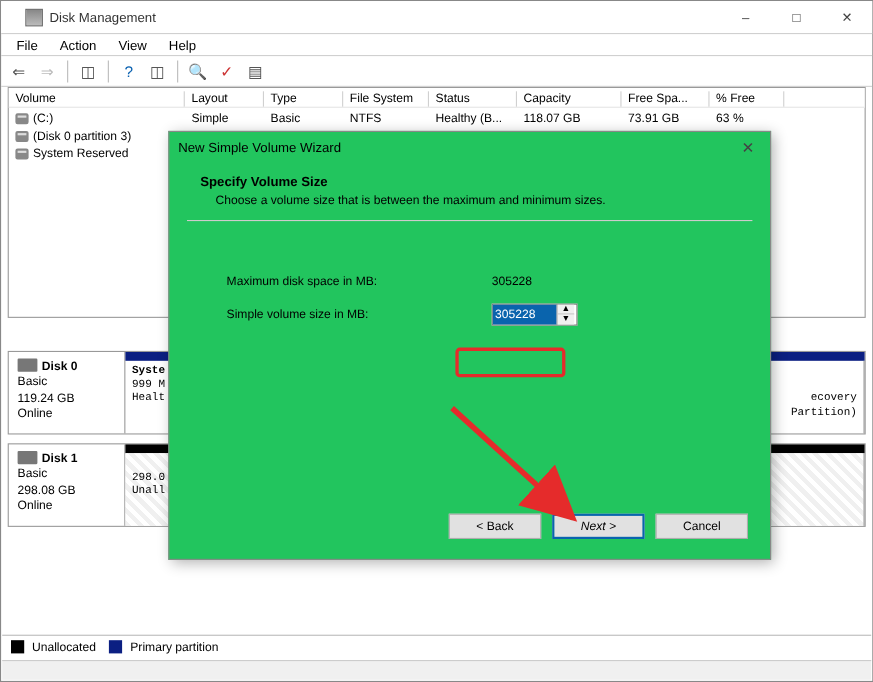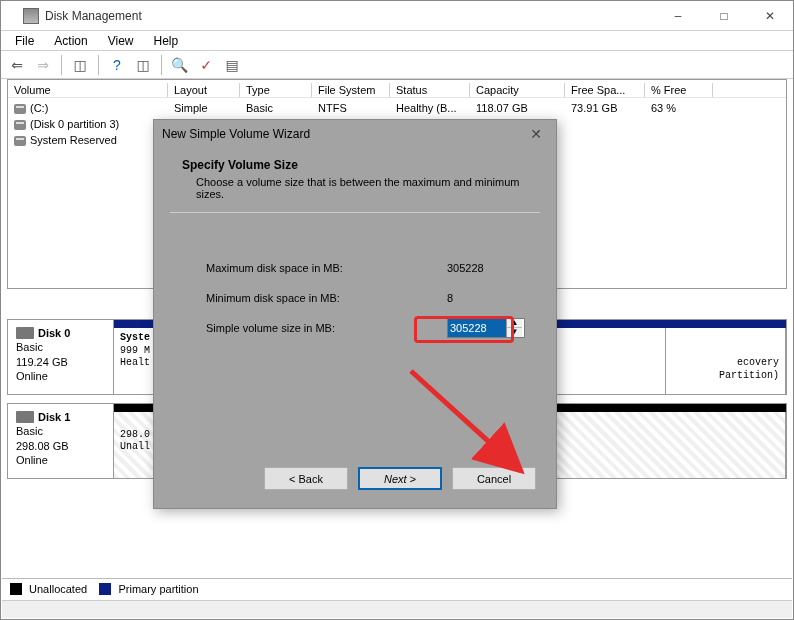--- a/index.html
+++ b/index.html
@@ -165,22 +165,22 @@
     position:absolute;
     left:1px; right:1px; bottom:1px;
     height:18px;
     background:#f0f0f0;
     border-top:1px solid #ccc;
   }
   
   .dialog {
     position:absolute;
     left:152px; top:118px;
-    width:404px; height:390px;
-    background:#a3a3a3;
+    width:548px; height:390px;
+    background:#22c55e;
     border:1px solid #888;
     box-shadow:3px 3px 12px rgba(0,0,0,.3);
     z-index:5;
   }
   .dlg-title{
     height:28px;
     display:flex;align-items:center;
     padding:0 8px;
     font-size:12px;
   }
@@ -366,24 +366,20 @@
   <div class="dlg-body">
     <div class="dlg-heading">Specify Volume Size</div>
     <div class="dlg-sub">Choose a volume size that is between the maximum and minimum sizes.</div>
     <div class="dlg-divider"></div>
 
     <div class="dlg-grid">
       <div class="row">
         <div class="lab">Maximum disk space in MB:</div>
         <div>305228</div>
       </div>
-      <div class="row">
-        <div class="lab">Minimum disk space in MB:</div>
-        <div>8</div>
-      </div>
       <div class="row" style="position:relative">
         <div class="lab">Simple volume size in MB:</div>
         <div class="numeric-wrap">
           <input value="305228" style="">
           <div class="spinners">
             <div class="sp">▲</div>
             <div class="sp">▼</div>
           </div>
         </div>
       </div>

